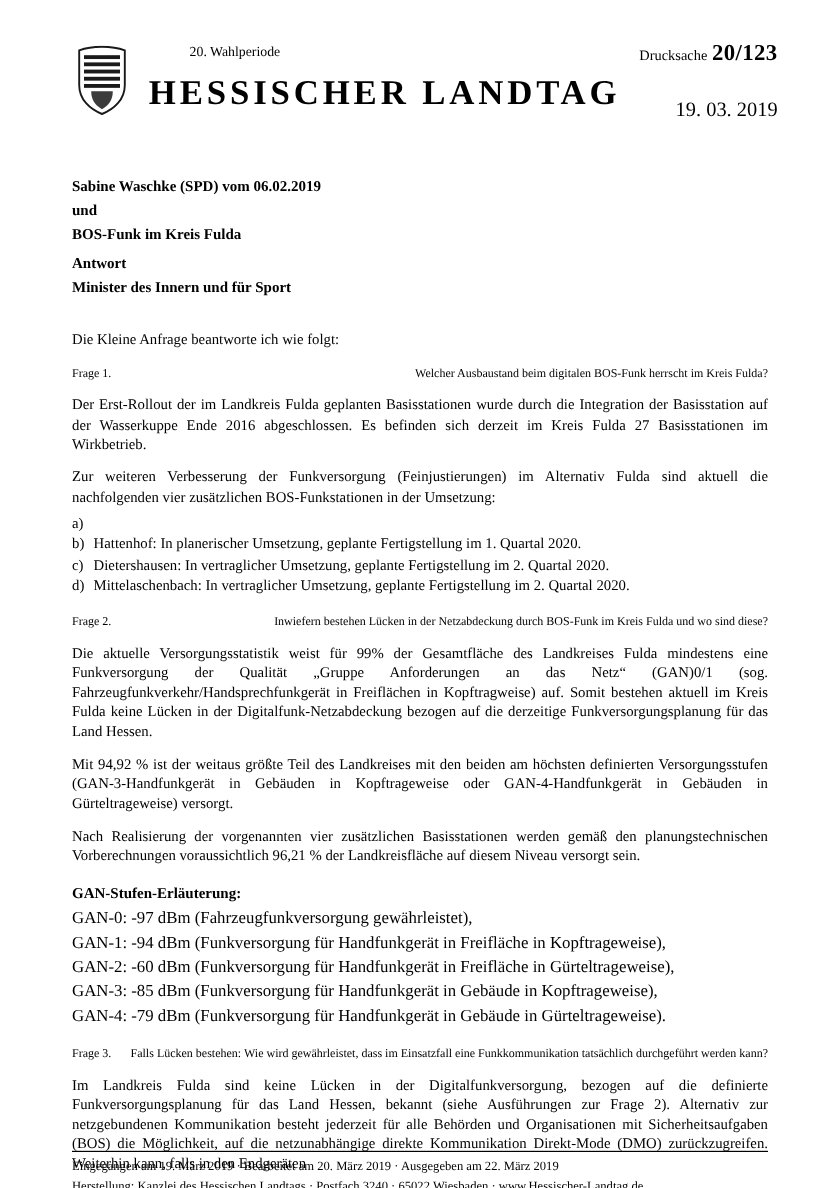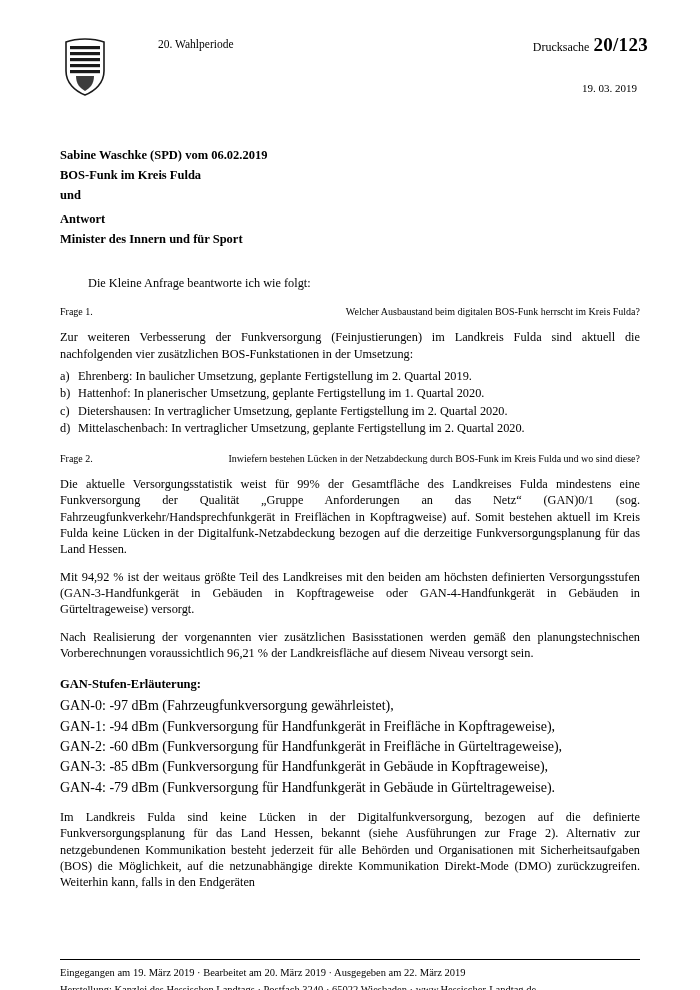--- a/index.html
+++ b/index.html
@@ -63,23 +63,23 @@
     position: absolute;
     left: 72px;
     top: 32px;
     font-size: 29px;
     font-weight: bold;
     letter-spacing: 3.2px;
     font-family: "Liberation Serif", serif;
   }
   .header-date {
     position: absolute;
-    right: 11px;
+    right: 0;
     top: 52px;
-    font-size: 11px;
+    font-size: 17px;
   }
 
   
   .content {
     margin: 0 60px 0 60px;
     width: 580px;
   }
   .block-title {
     font-weight: bold;
     font-size: 14.5px;
@@ -92,21 +92,21 @@
     line-height: 1.42;
   }
   .sub-line.tight { margin-top: 2px; }
 
   p.body {
     font-size: 12.3px;
     line-height: 1.33;
     text-align: justify;
     margin: 11px 0 0 0;
   }
-  p.body.first { margin-top: 26px; margin-left: 28px; }
+  p.body.first { margin-top: 26px; }
 
   .frage {
     display: flex;
     margin: 14px 0 0 0;
     font-size: 10px;
     line-height: 1.32;
   }
   .frage-label {
     width: 46px;
     flex: 0 0 46px;
@@ -180,45 +180,46 @@
       </svg>
     </div>
 
     <div class="legislative-period">20. Wahlperiode</div>
 
     <div class="drucksache-wrap">
       <span class="drucksache-label">Drucksache</span>
       <span class="drucksache-number">20/123</span>
     </div>
 
+    <div class="landtag-title">HESSISCHER LANDTAG</div>
 
     <div class="header-date">19. 03. 2019</div>
   </div>
 
   <div class="content">
 
     <div class="sub-line">Sabine Waschke (SPD) vom 06.02.2019</div>
+    <div class="sub-line tight">und</div>
     <div class="sub-line tight">BOS-Funk im Kreis Fulda</div>
-    <div class="sub-line tight">und</div>
     <div class="sub-line">Antwort</div>
     <div class="sub-line tight">Minister des Innern und für Sport</div>
 
     <p class="body first">Die Kleine Anfrage beantworte ich wie folgt:</p>
 
     <div class="frage">
       <div class="frage-label">Frage 1.</div>
       <div class="frage-text">Welcher Ausbaustand beim digitalen BOS-Funk herrscht im Kreis Fulda?</div>
     </div>
 
-    <p class="body">Zur weiteren Verbesserung der Funkversorgung (Feinjustierungen) im Landkreis Fulda sind aktuell die nachfolgenden vier zusätzlichen BOS-Funkstationen in der Umsetzung:</p>
+    <p class="body">Der Erst-Rollout der im Landkreis Fulda geplanten Basisstationen wurde durch die Integration der Basisstation auf der Wasserkuppe Ende 2016 abgeschlossen. Es befinden sich derzeit im Kreis Fulda 27 Basisstationen im Wirkbetrieb.</p>
+    <p class="body">Zur weiteren Verbesserung der Funkversorgung (Feinjustierungen) im Alternativ Fulda sind aktuell die nachfolgenden vier zusätzlichen BOS-Funkstationen in der Umsetzung:</p>
 
     <ul class="letter-list">
       <li>
         <span class="marker">a)</span>
-        <span>Ehrenberg: In baulicher Umsetzung, geplante Fertigstellung im 2. Quartal 2019.</span>
       </li>
       <li>
         <span class="marker">b)</span>
         <span>Hattenhof: In planerischer Umsetzung, geplante Fertigstellung im 1. Quartal 2020.</span>
       </li>
       <li>
         <span class="marker">c)</span>
         <span>Dietershausen: In vertraglicher Umsetzung, geplante Fertigstellung im 2. Quartal 2020.</span>
       </li>
       <li>
@@ -238,20 +239,24 @@
 
     <div class="gan-heading">GAN-Stufen-Erläuterung:</div>
     <ul class="gan-list">
       <li>GAN-0: -97 dBm (Fahrzeugfunkversorgung gewährleistet),</li>
       <li>GAN-1: -94 dBm (Funkversorgung für Handfunkgerät in Freifläche in Kopftrageweise),</li>
       <li>GAN-2: -60 dBm (Funkversorgung für Handfunkgerät in Freifläche in Gürteltrageweise),</li>
       <li>GAN-3: -85 dBm (Funkversorgung für Handfunkgerät in Gebäude in Kopftrageweise),</li>
       <li>GAN-4: -79 dBm (Funkversorgung für Handfunkgerät in Gebäude in Gürteltrageweise).</li>
     </ul>
 
+    <div class="frage">
+      <div class="frage-label">Frage 3.</div>
+      <div class="frage-text">Falls Lücken bestehen: Wie wird gewährleistet, dass im Einsatzfall eine Funkkommunikation tatsächlich durchgeführt werden kann?</div>
+    </div>
 
     <p class="body">Im Landkreis Fulda sind keine Lücken in der Digitalfunkversorgung, bezogen auf die definierte Funkversorgungsplanung für das Land Hessen, bekannt (siehe Ausführungen zur Frage 2). Alternativ zur netzgebundenen Kommunikation besteht jederzeit für alle Behörden und Organisationen mit Sicherheitsaufgaben (BOS) die Möglichkeit, auf die netzunabhängige direkte Kommunikation Direkt-Mode (DMO) zurückzugreifen. Weiterhin kann, falls in den Endgeräten</p>
   </div>
 
   <div class="footer">
     <hr class="footer-rule">
     <div class="footer-line">Eingegangen am 19. März 2019   ·   Bearbeitet am 20. März 2019   ·   Ausgegeben am 22. März 2019</div>
     <div class="footer-line">Herstellung: Kanzlei des Hessischen Landtags   ·   Postfach 3240   ·   65022 Wiesbaden   ·   www.Hessischer-Landtag.de</div>
   </div>
 

